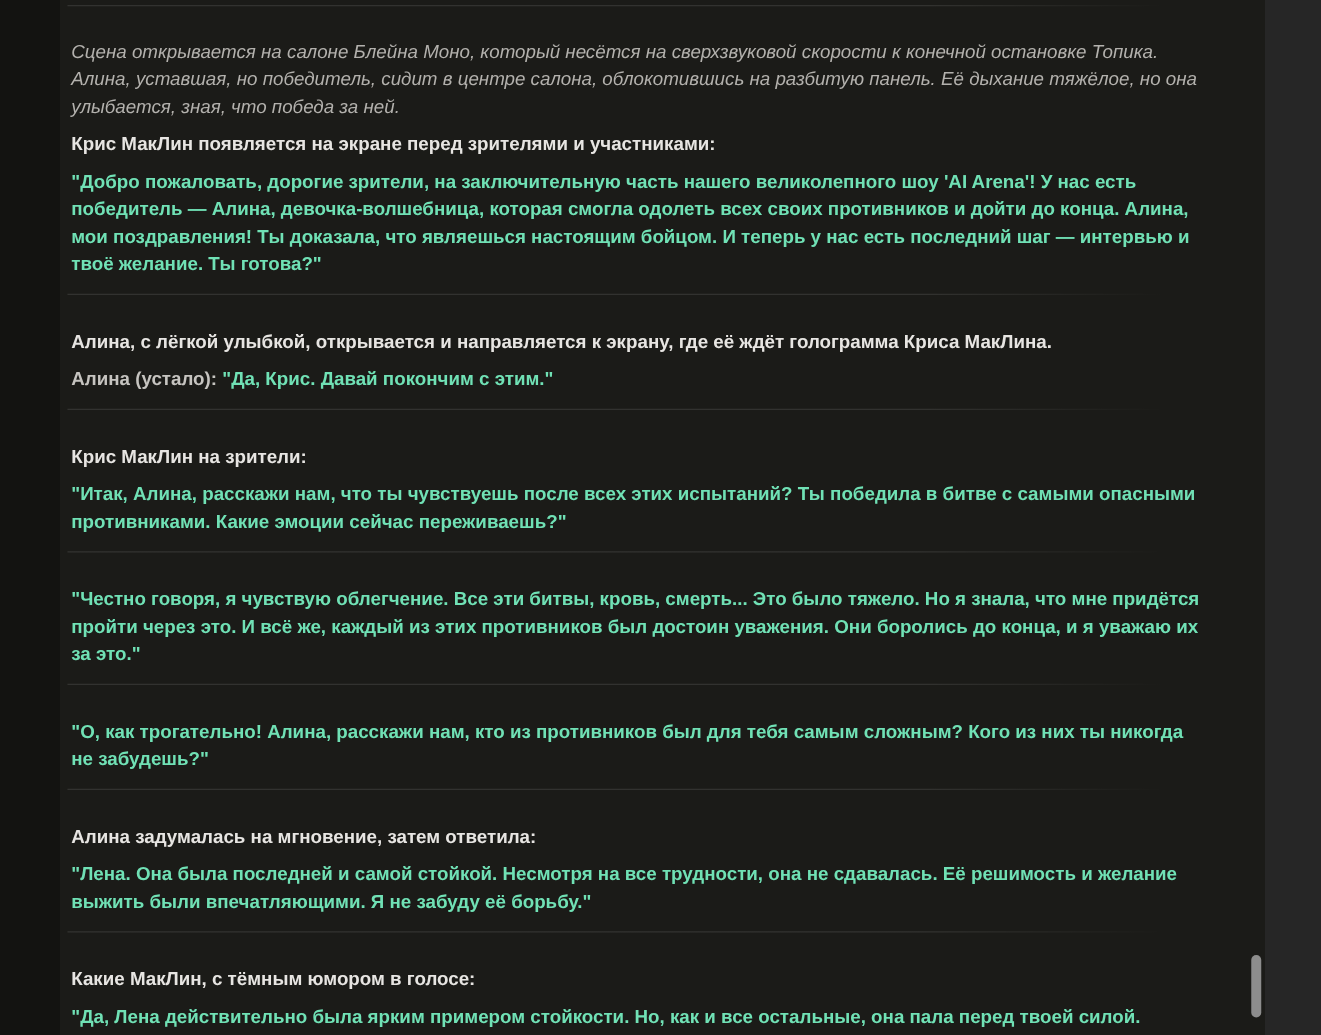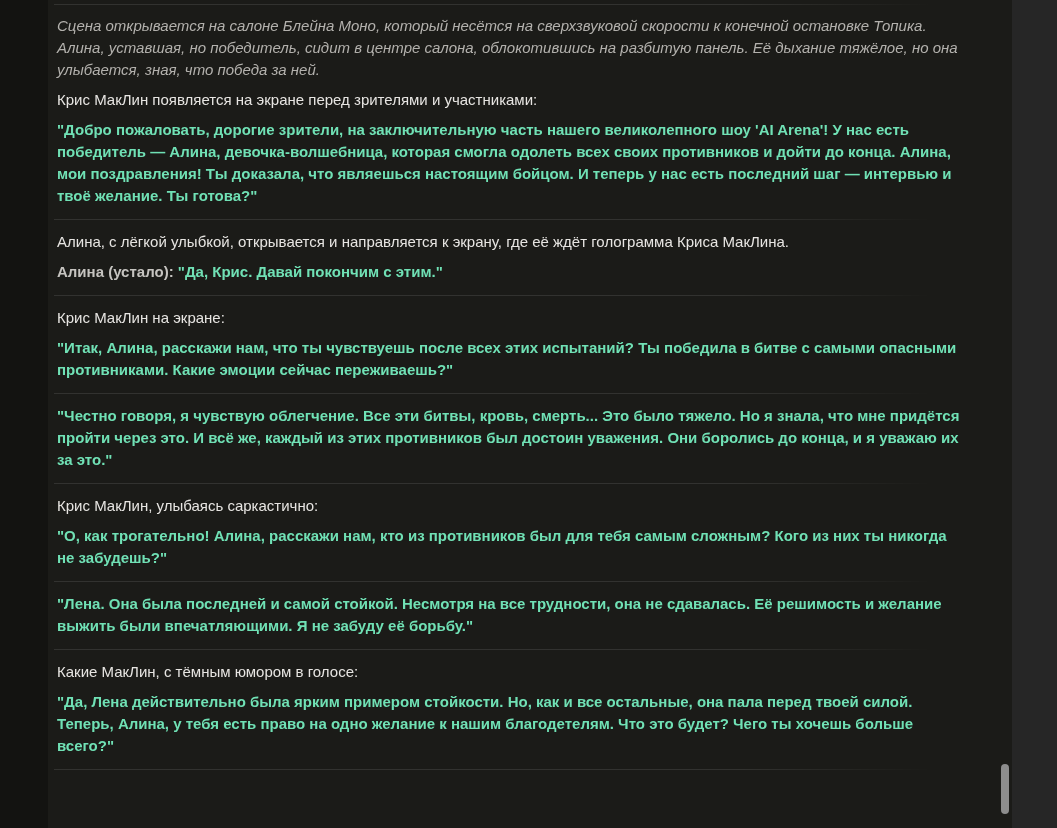--- a/index.html
+++ b/index.html
@@ -56,29 +56,29 @@
     background: linear-gradient(to right,
       rgba(255,255,255,0.10) 0%,
       rgba(255,255,255,0.10) 78%,
       rgba(255,255,255,0) 100%);
   }
   .para {
     font-size: 15px;
     line-height: 22px;
     margin: 8px 0;
   }
-  .para:first-child { margin-top: 0; }
+  .para:first-child { margin-top: 16px; }
   .para:last-child { margin-bottom: 0; }
   .para.scene {
     color: var(--scene-gray, #b3b1ad);
     font-style: italic;
   }
   .para.narration {
     color: var(--narration-white, #e7e5e2);
-    font-weight: normal;
+    font-weight: bold;
   }
   .para.dialogue {
     color: var(--dialogue-green, #70e1b5);
     font-weight: bold;
   }
   .speaker-prefix {
     color: var(--prefix-gray, #c6c4c0);
     font-weight: bold;
   }
   .quote {
@@ -104,31 +104,31 @@
   <section class="message">
       <p class="para scene">Сцена открывается на салоне Блейна Моно, который несётся на сверхзвуковой скорости к конечной остановке Топика. Алина, уставшая, но победитель, сидит в центре салона, облокотившись на разбитую панель. Её дыхание тяжёлое, но она улыбается, зная, что победа за ней.</p>
       <p class="para narration">Крис МакЛин появляется на экране перед зрителями и участниками:</p>
       <p class="para dialogue">"Добро пожаловать, дорогие зрители, на заключительную часть нашего великолепного шоу 'AI Arena'! У нас есть победитель — Алина, девочка-волшебница, которая смогла одолеть всех своих противников и дойти до конца. Алина, мои поздравления! Ты доказала, что являешься настоящим бойцом. И теперь у нас есть последний шаг — интервью и твоё желание. Ты готова?"</p>
     </section>
     <section class="message">
       <p class="para narration">Алина, с лёгкой улыбкой, открывается и направляется к экрану, где её ждёт голограмма Криса МакЛина.</p>
       <p class="para dialogue"><span class="speaker-prefix">Алина (устало): </span><span class="quote">"Да, Крис. Давай покончим с этим."</span></p>
     </section>
     <section class="message">
-      <p class="para narration">Крис МакЛин на экране:</p>
+      <p class="para narration">Крис МакЛин на зрители:</p>
       <p class="para dialogue">"Итак, Алина, расскажи нам, что ты чувствуешь после всех этих испытаний? Ты победила в битве с самыми опасными противниками. Какие эмоции сейчас переживаешь?"</p>
     </section>
     <section class="message">
       <p class="para dialogue">"Честно говоря, я чувствую облегчение. Все эти битвы, кровь, смерть... Это было тяжело. Но я знала, что мне придётся пройти через это. И всё же, каждый из этих противников был достоин уважения. Они боролись до конца, и я уважаю их за это."</p>
     </section>
     <section class="message">
-      <p class="para narration">Крис МакЛин, улыбаясь саркастично:</p>
       <p class="para dialogue">"О, как трогательно! Алина, расскажи нам, кто из противников был для тебя самым сложным? Кого из них ты никогда не забудешь?"</p>
     </section>
     <section class="message">
+      <p class="para narration">Алина задумалась на мгновение, затем ответила:</p>
       <p class="para dialogue">"Лена. Она была последней и самой стойкой. Несмотря на все трудности, она не сдавалась. Её решимость и желание выжить были впечатляющими. Я не забуду её борьбу."</p>
     </section>
     <section class="message">
       <p class="para narration">Какие МакЛин, с тёмным юмором в голосе:</p>
       <p class="para dialogue">"Да, Лена действительно была ярким примером стойкости. Но, как и все остальные, она пала перед твоей силой. Теперь, Алина, у тебя есть право на одно желание к нашим благодетелям. Что это будет? Чего ты хочешь больше всего?"</p>
     </section>
     <div class="scrollbar-thumb"></div>
 </main>
 
 <div class="right-gutter"></div>

